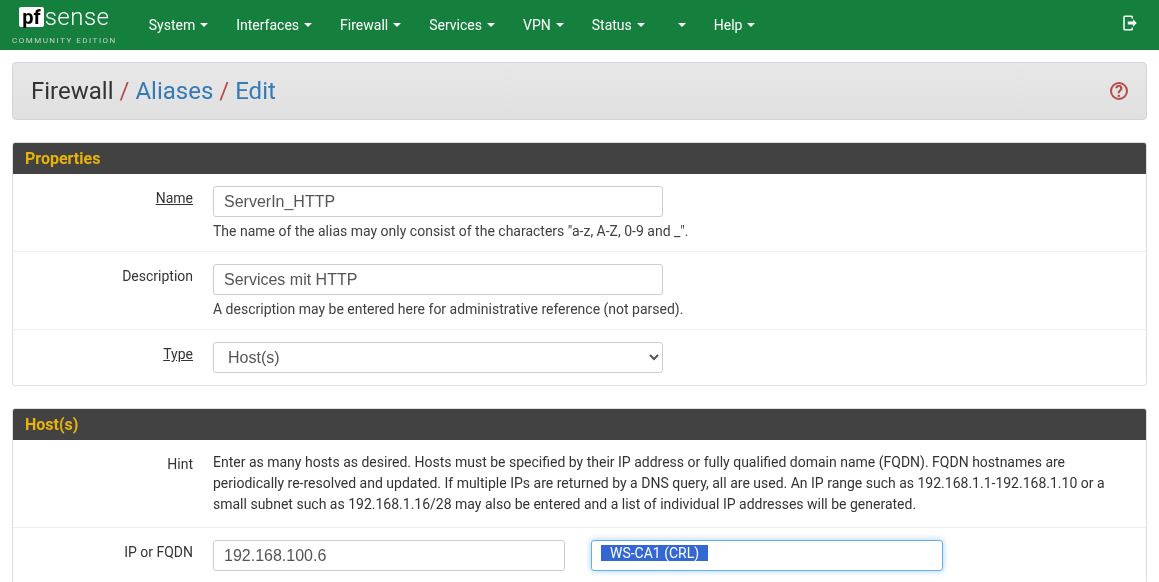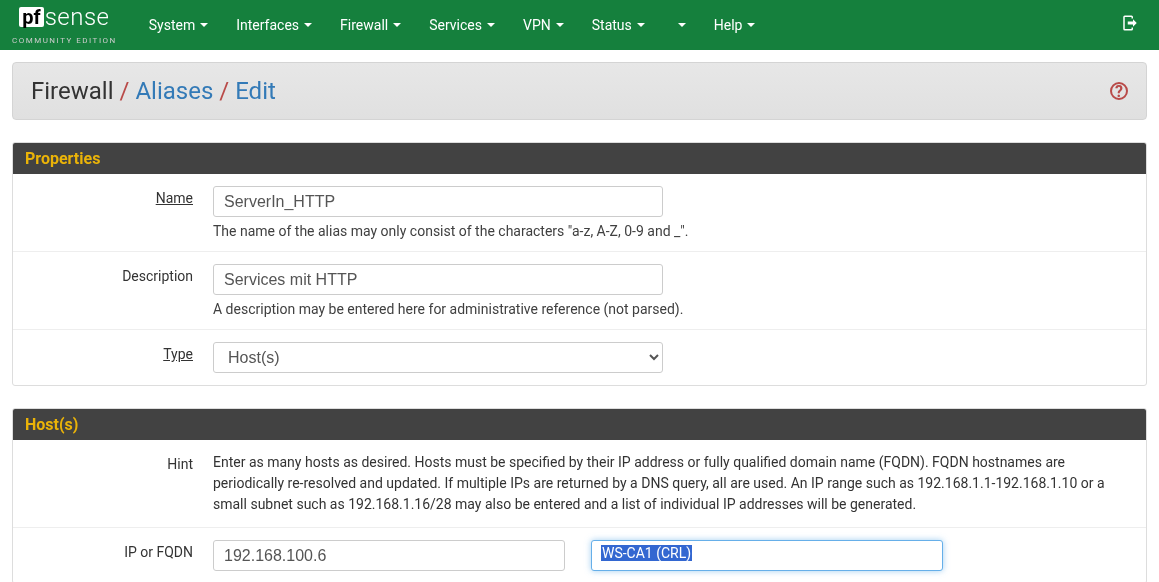--- a/index.html
+++ b/index.html
@@ -108,21 +108,21 @@
     color:#555;
     background:#fff;
   }
   input.wide { width:450px; }
   select.wide { width:450px; }
   .focused {
     border-color:#66afe9 !important;
     outline:0;
     box-shadow:0 0 6px rgba(102,175,233,.6);
   }
-  .selected-text { background:#3367d1; color:#fff; padding:0 1px;}
+  .selected-text { background:#3367d1; color:#fff; padding:0 9px;}
   .ip-row { display:flex; gap:26px; }
   .ip-row input { width:352px; }
 </style>
 </head>
 <body>
 
 <div class="navbar">
   <div class="brand">
     <div class="brand-top">
       <span class="brand-pf">pf</span>

